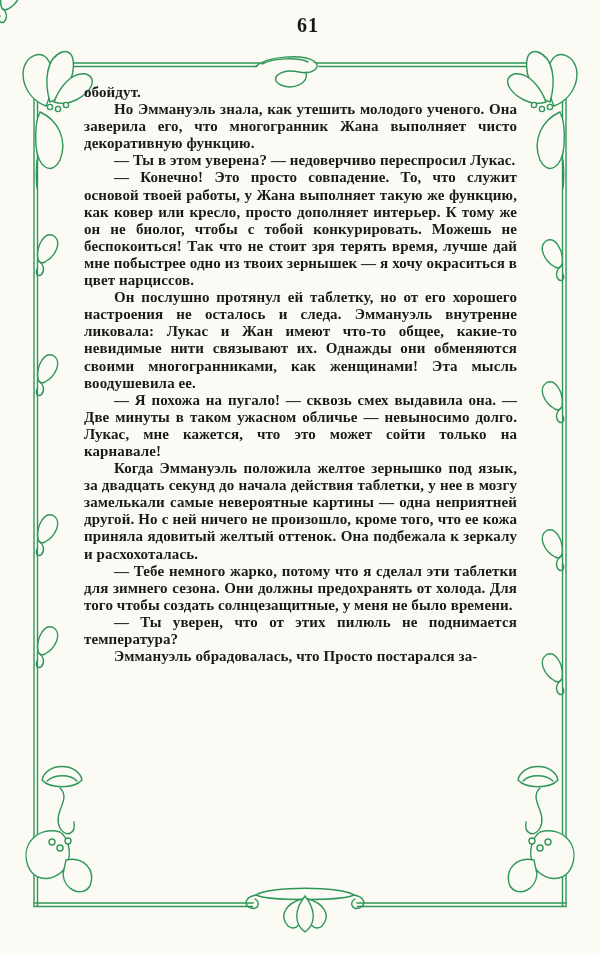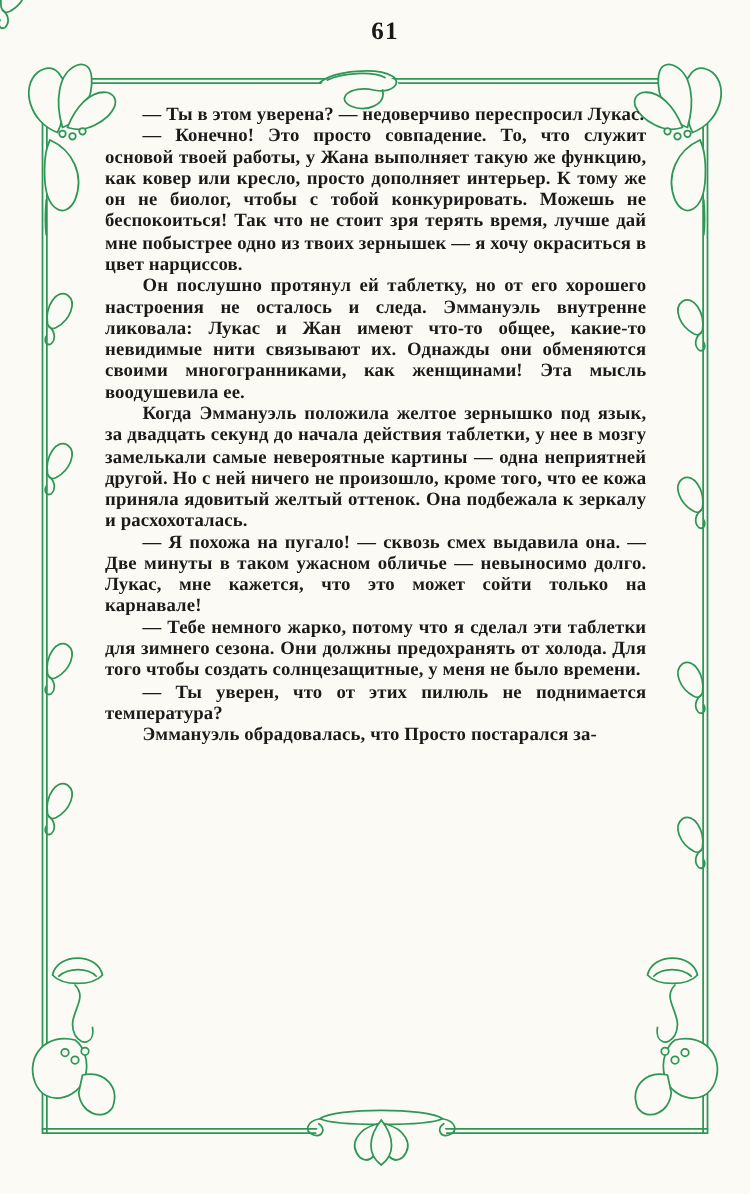--- a/index.html
+++ b/index.html
@@ -92,21 +92,23 @@
   </g>
   <g>
     <use href="#sLeaf" transform="translate(563,258) scale(-1,1)"></use>
     <use href="#sLeaf" transform="translate(563,400) scale(-1,1)"></use>
     <use href="#sLeaf" transform="translate(563,548) scale(-1,1)"></use>
     <use href="#sLeaf" transform="translate(563,672) scale(-1,1)"></use>
   </g>
 </svg>
 
 <div class="text-block">
+  <p>обойдут.</p>
+  <p class="indent">Но Эммануэль знала, как утешить молодого ученого. Она заверила его, что многогранник Жана выполняет чисто декоративную функцию.</p>
   <p class="indent">— Ты в этом уверена? — недоверчиво переспросил Лукас.</p>
   <p class="indent">— Конечно! Это просто совпадение. То, что служит основой твоей работы, у Жана выполняет такую же функцию, как ковер или кресло, просто дополняет интерьер. К тому же он не биолог, чтобы с тобой конкурировать. Можешь не беспокоиться! Так что не стоит зря терять время, лучше дай мне побыстрее одно из твоих зернышек — я хочу окраситься в цвет нарциссов.</p>
   <p class="indent">Он послушно протянул ей таблетку, но от его хорошего настроения не осталось и следа. Эммануэль внутренне ликовала: Лукас и Жан имеют что-то общее, какие-то невидимые нити связывают их. Однажды они обменяются своими многогранниками, как женщинами! Эта мысль воодушевила ее.</p>
+  <p class="indent">— Я похожа на пугало! — сквозь смех выдавила она. — Две минуты в таком ужасном обличье — невыносимо долго. Лукас, мне кажется, что это может сойти только на карнавале!</p>
   <p class="indent">Когда Эммануэль положила желтое зернышко под язык, за двадцать секунд до начала действия таблетки, у нее в мозгу замелькали самые невероятные картины — одна неприятней другой. Но с ней ничего не произошло, кроме того, что ее кожа приняла ядовитый желтый оттенок. Она подбежала к зеркалу и расхохоталась.</p>
-  <p class="indent">— Я похожа на пугало! — сквозь смех выдавила она. — Две минуты в таком ужасном обличье — невыносимо долго. Лукас, мне кажется, что это может сойти только на карнавале!</p>
   <p class="indent">— Тебе немного жарко, потому что я сделал эти таблетки для зимнего сезона. Они должны предохранять от холода. Для того чтобы создать солнцезащитные, у меня не было времени.</p>
   <p class="indent">— Ты уверен, что от этих пилюль не поднимается температура?</p>
   <p class="indent">Эммануэль обрадовалась, что Просто постарался за-</p>
 </div>
 
 </body></html>

